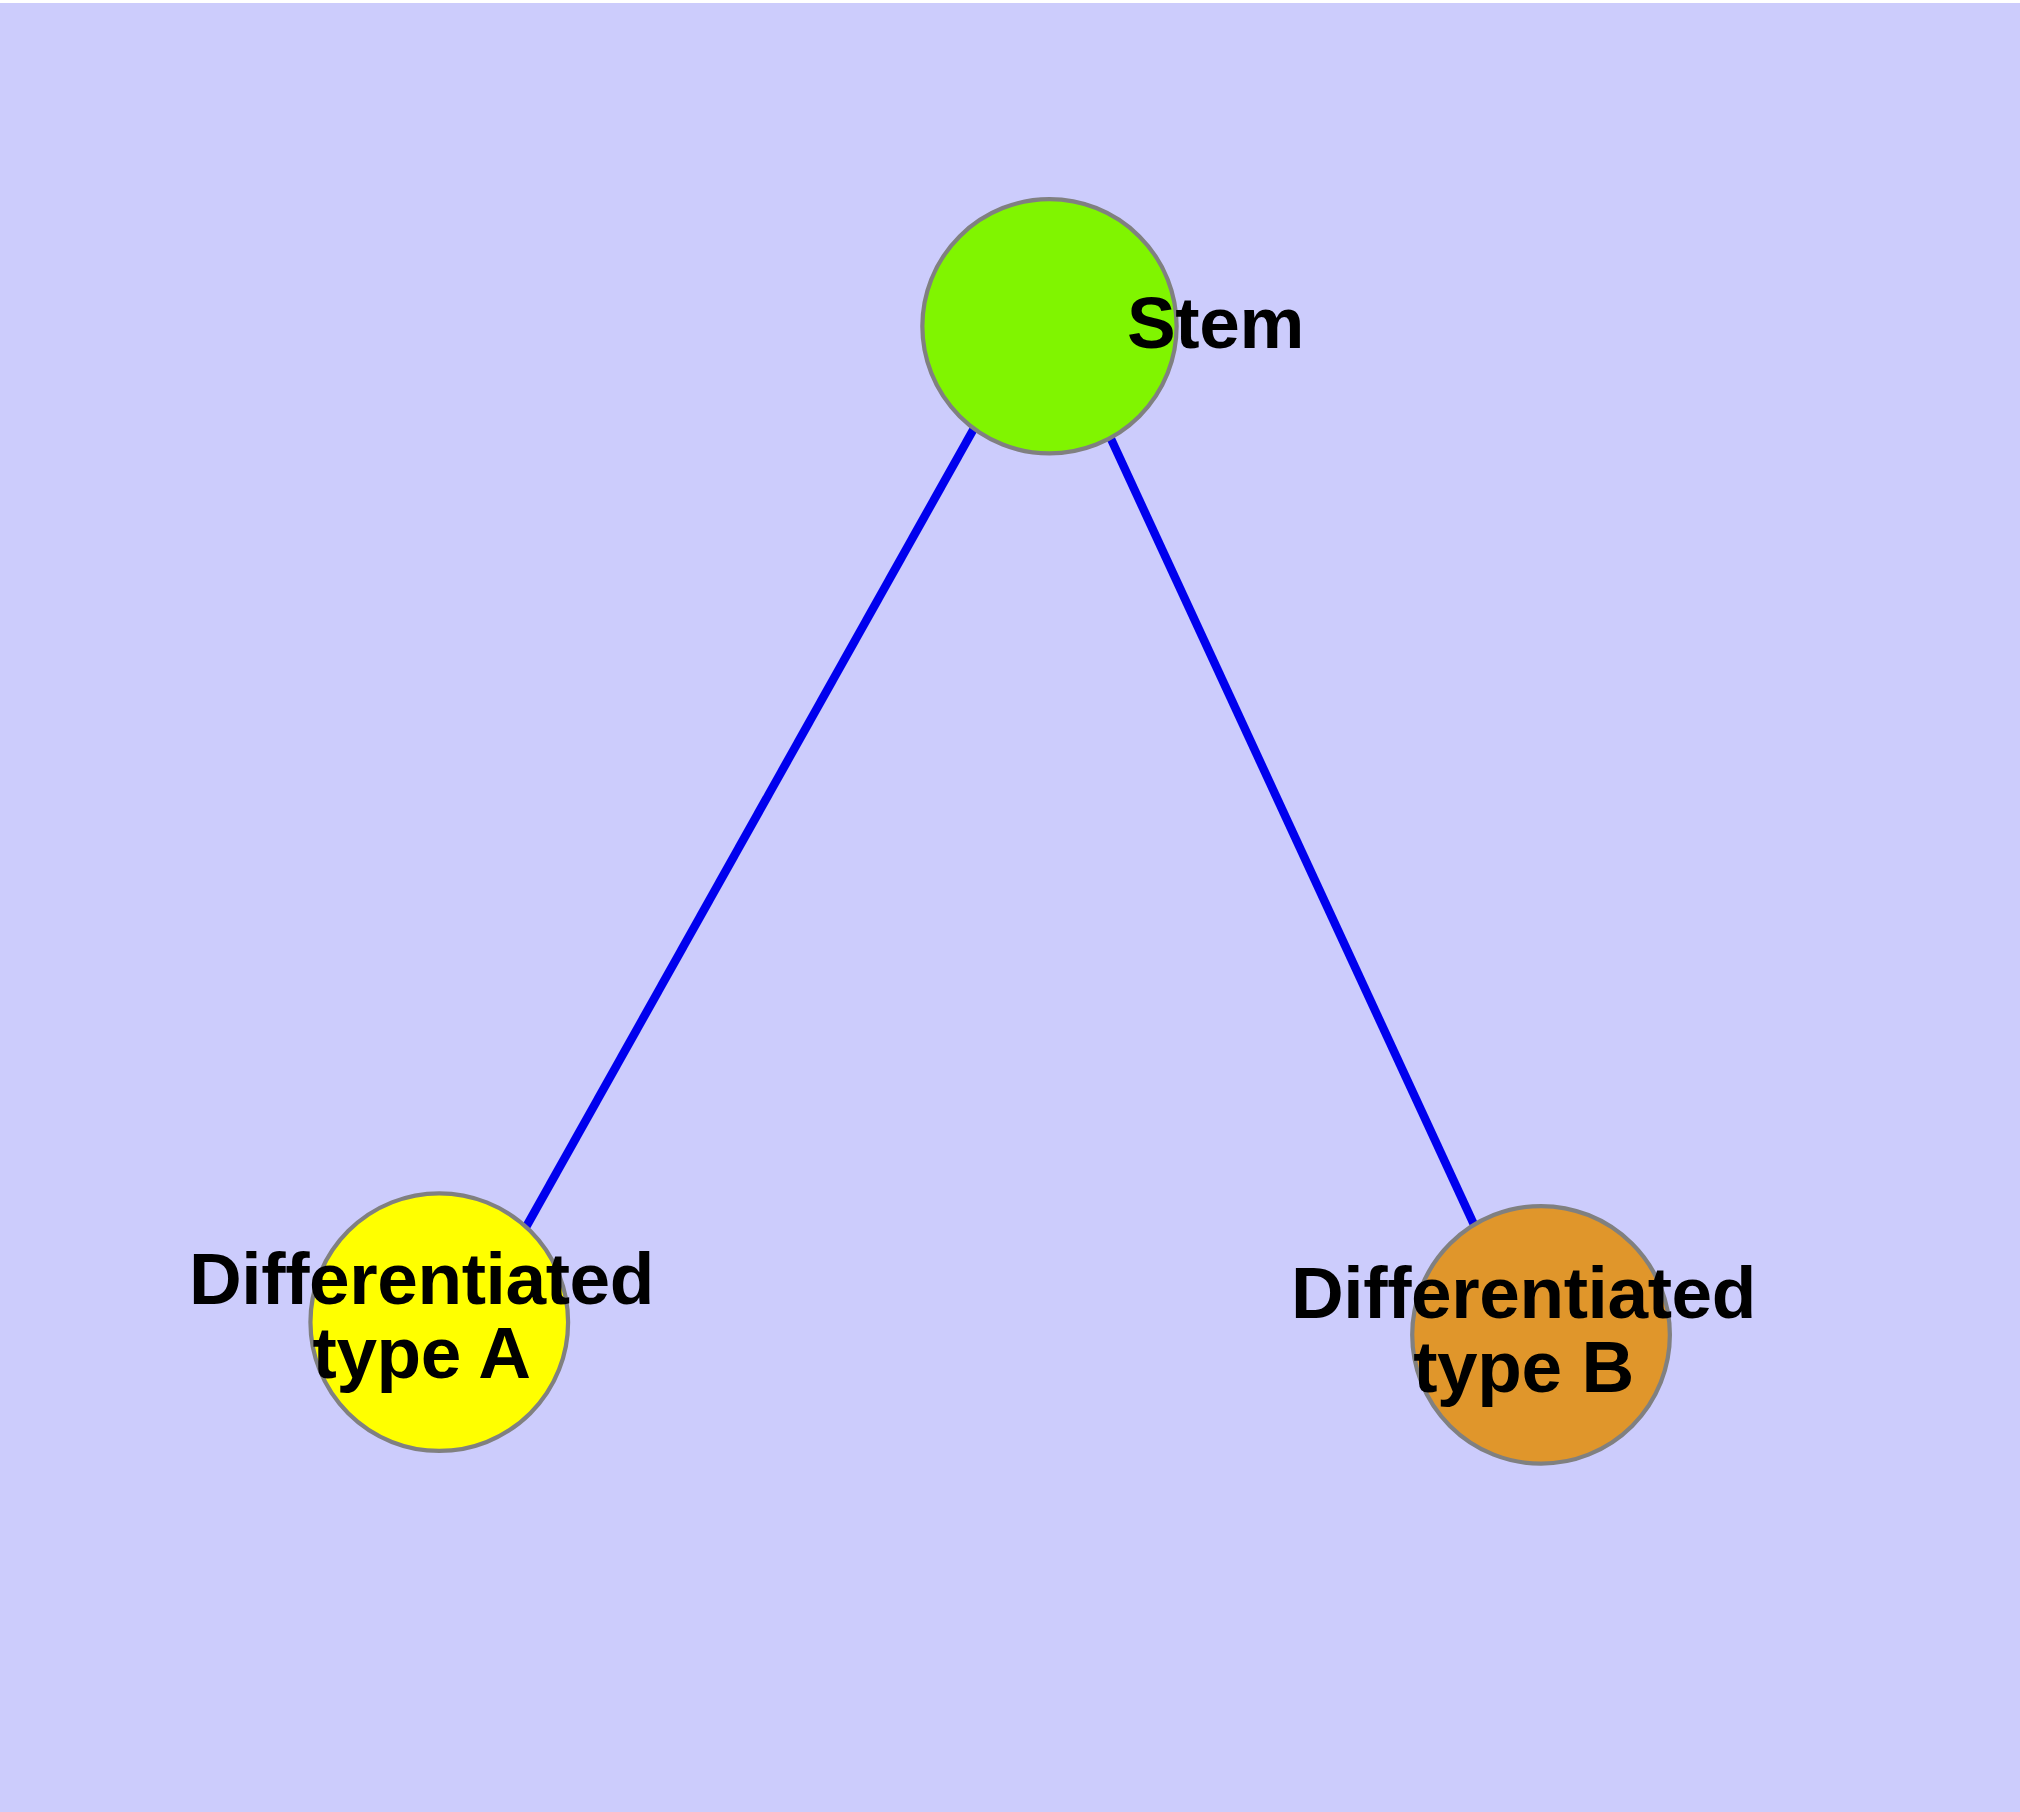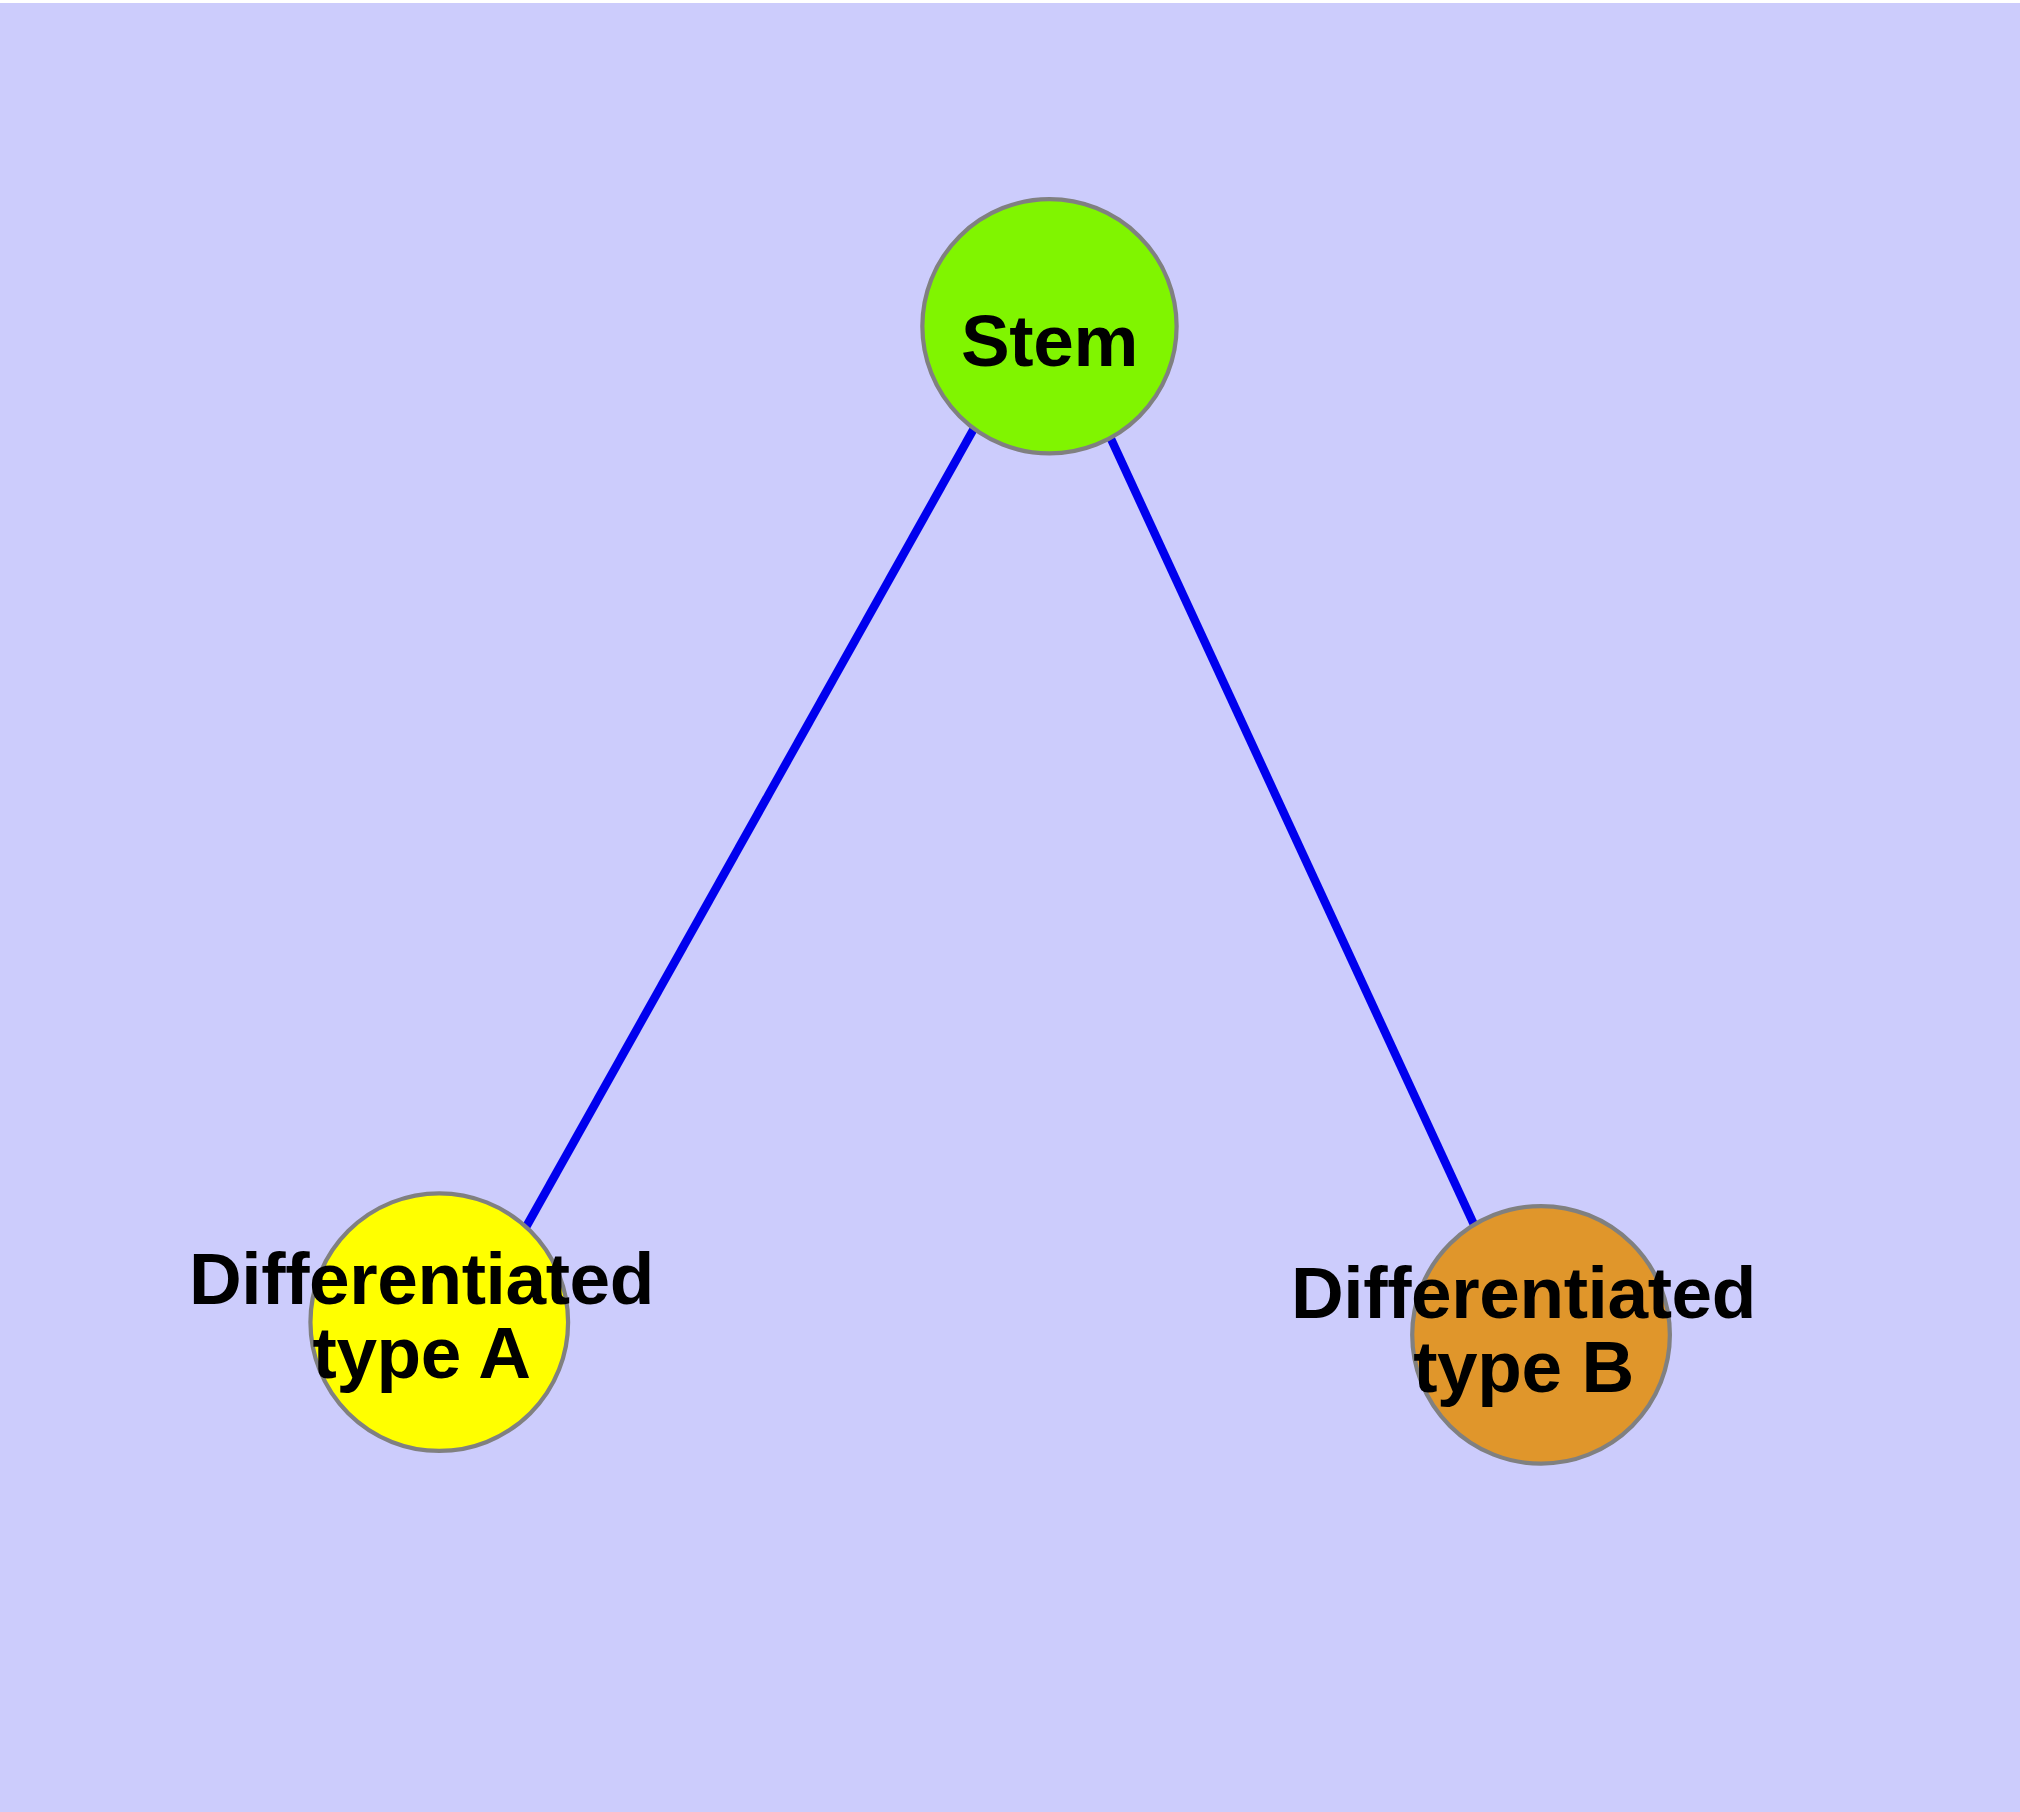--- a/index.html
+++ b/index.html
@@ -38,22 +38,23 @@
     font-size: 73px;
     line-height: 1.02;
     color: #000000;
     text-align: center;
     white-space: pre;
     pointer-events: none;
     letter-spacing: -0.4px;
   }
   #label-stem {
     left: 795px;
-    top: 304px;
+    top: 286px;
     width: 509px;
+    text-align: right;
   }
   #label-diff-a {
     left: 167px;
     top: 1242px;
     width: 509px;
   }
   #label-diff-b {
     left: 1269px;
     top: 1256px;
     width: 509px;

